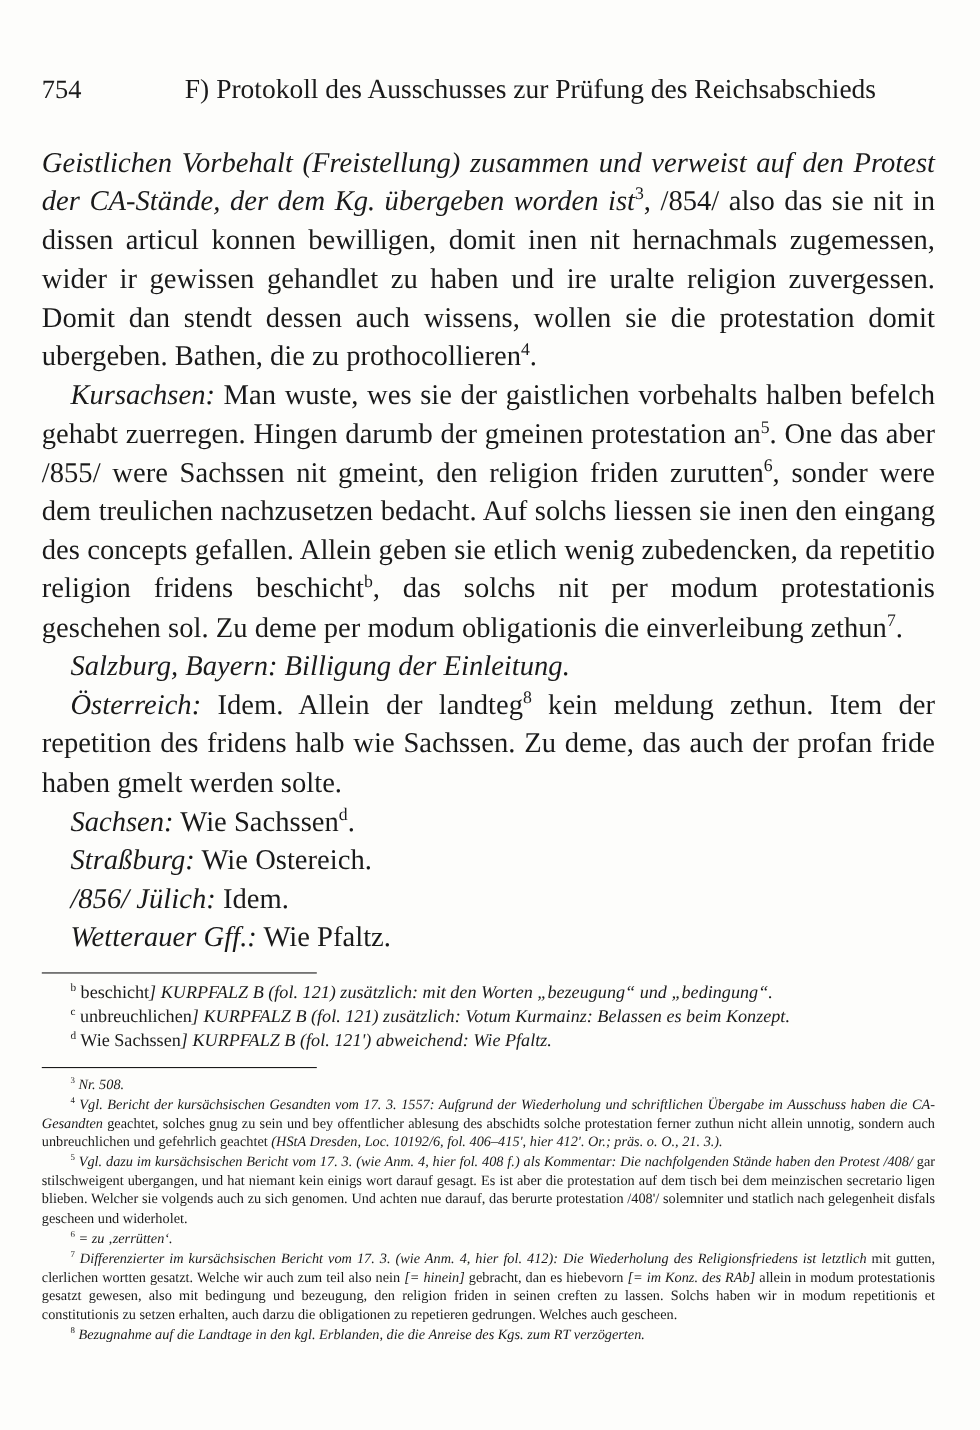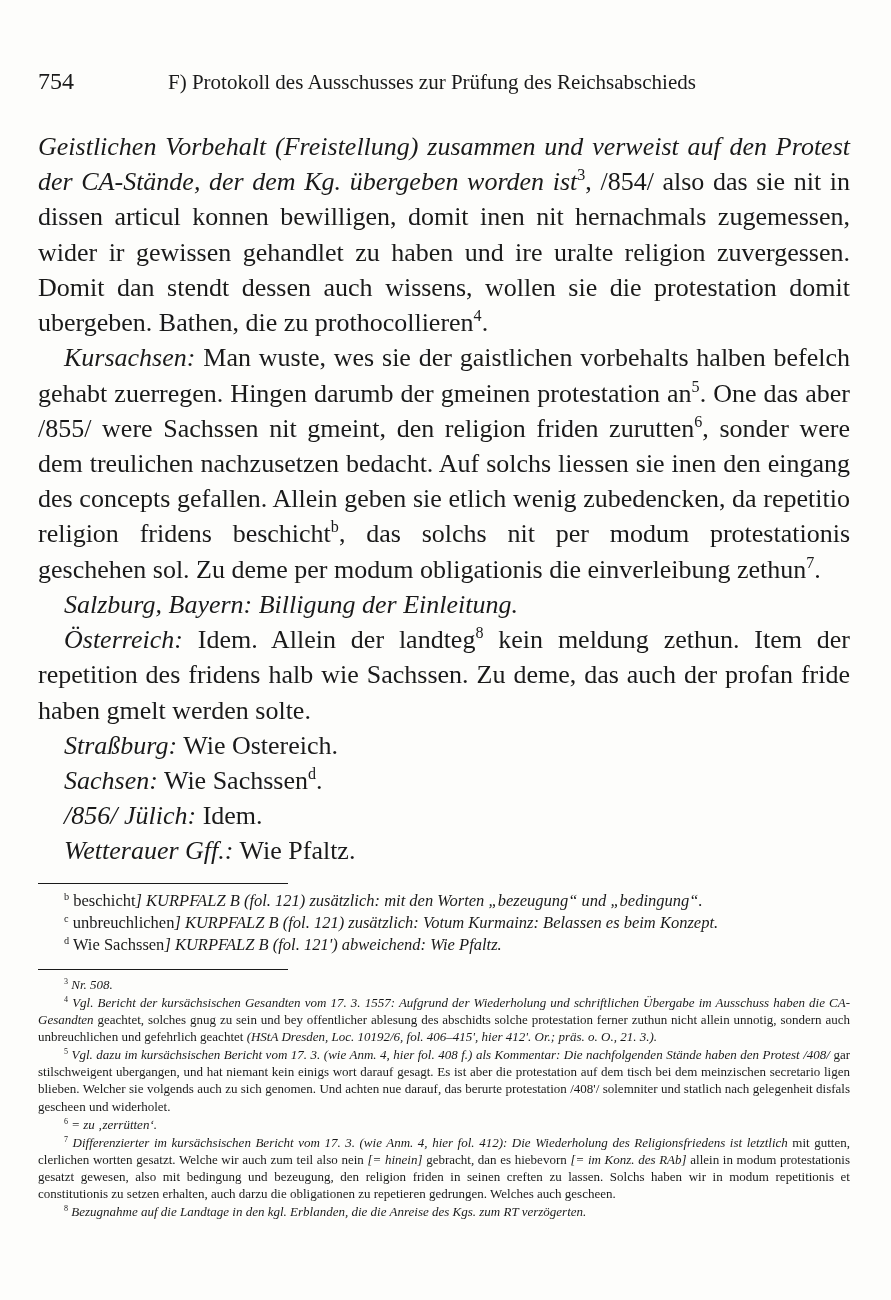--- a/index.html
+++ b/index.html
@@ -27,21 +27,21 @@
     display: flex;
     align-items: flex-end;
     margin-bottom: 34px;
   }
   .folio {
     font-size: 24px;
     width: 130px;
     flex: 0 0 130px;
   }
   .runhead-title {
-    font-size: 21px;
+    font-size: 25px;
   }
 
   
   .body-text {
     font-size: 26px;
     line-height: 1.355;
     text-align: justify;
     -webkit-hyphens: auto;
     hyphens: auto;
   }
@@ -112,25 +112,25 @@
       </p>
 
 
       <p class="p-indent it">Salzburg, Bayern: Billigung der Einleitung.</p>
 
       <p class="p-indent">
         <span class="it">Österreich:</span><span> Idem. Allein der landteg</span><sup>8</sup><span> kein meldung zethun. Item der repetition des fridens halb wie Sachssen. Zu deme, das auch der profan fride haben gmelt werden solte.</span>
       </p>
 
       <p class="speaker-line">
-        <span class="it">Straßburg:</span><span> Wie Ostereich.</span>
+        <span class="it">Sachsen:</span><span> Wie Sachssen</span><sup>d</sup><span>.</span>
       </p>
 
       <p class="speaker-line">
-        <span class="it">Sachsen:</span><span> Wie Sachssen</span><sup>d</sup><span>.</span>
+        <span class="it">Straßburg:</span><span> Wie Ostereich.</span>
       </p>
 
       <p class="speaker-line">
         <span class="it">/856/ Jülich:</span><span> Idem.</span>
       </p>
 
 
       <p class="speaker-line">
         <span class="it">Wetterauer Gff.:</span><span> Wie Pfaltz.</span>
       </p>

